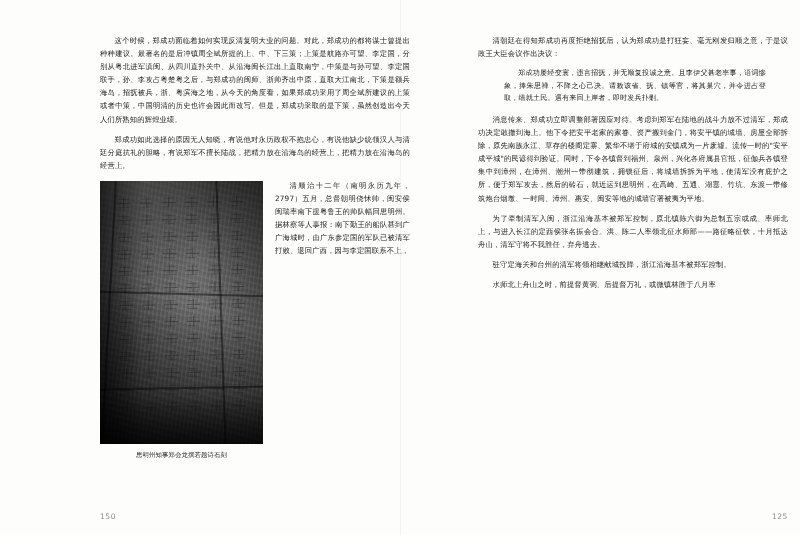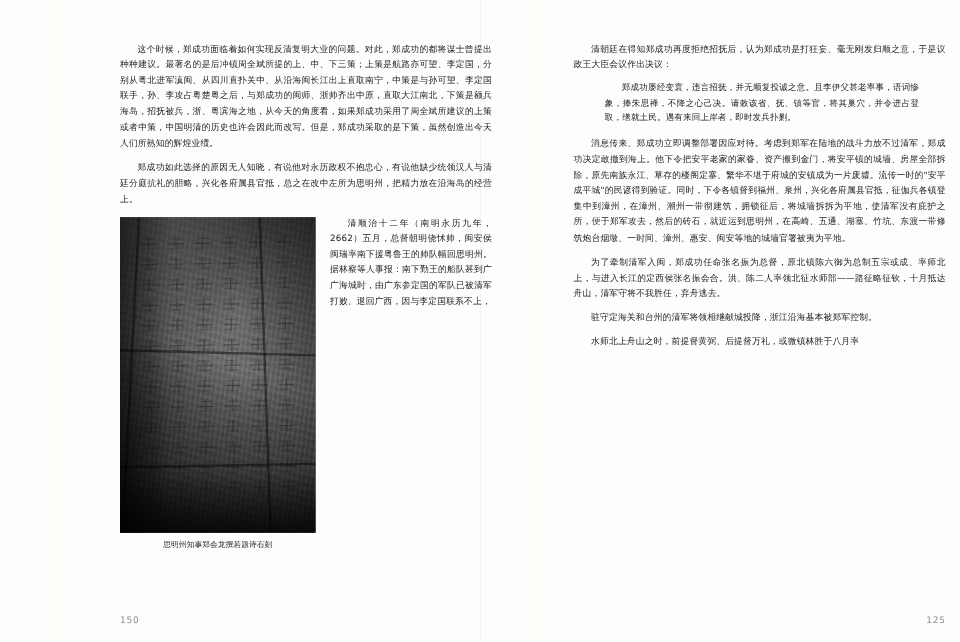--- a/index.html
+++ b/index.html
@@ -162,21 +162,21 @@
   .folio-right { right: 56px; }
 </style>
 </head>
 <body>
 
 <div class="spread">
 
   <div class="page page-left">
 
     <p class="body-text">这个时候，郑成功面临着如何实现反清复明大业的问题。对此，郑成功的都将谋士曾提出种种建议。最著名的是后冲镇周全斌所提的上、中、下三策；上策是航路亦可望、李定国，分别从粤北进军滇闽、从四川直扑关中、从沿海闽长江出上直取南宁，中策是与孙可望、李定国联手，孙、李攻占粤楚粤之后，与郑成功的闽师、浙帅齐出中原，直取大江南北，下策是额兵海岛，招抚被兵，浙、粤滨海之地，从今天的角度看，如果郑成功采用了周全斌所建议的上策或者中策，中国明清的历史也许会因此而改写。但是，郑成功采取的是下策，虽然创造出今天人们所熟知的辉煌业绩。</p>
-    <p class="body-text">郑成功如此选择的原因无人知晓，有说他对永历政权不抱忠心，有说他缺少统领汉人与清廷分庭抗礼的胆略，兴化各府属县官抵，总之在改中左所为思明州，把精力放在沿海岛的经营上。</p>
+    <p class="body-text">郑成功如此选择的原因无人知晓，有说他对永历政权不抱忠心，有说他缺少统领汉人与清廷分庭抗礼的胆略，有说郑军不擅长陆战，把精力放在沿海岛的经营上，把精力放在沿海岛的经营上。</p>
 
     <div class="figure-wrap">
       <div class="photo">
         <div class="stone"></div>
         <div class="glyphs">
           <i></i>
             <i></i>
             <i></i>
             <i></i>
             <i></i>
@@ -258,36 +258,36 @@
         <div class="crack c2"></div>
         <div class="crack c3"></div>
         <div class="crack c4"></div>
         <div class="shadow-l"></div>
         <div class="shadow-b"></div>
       </div>
       <div class="caption">思明州知事郑会龙撰若题诗石刻</div>
     </div>
 
     <div class="col-narrow">
-      <p>清顺治十二年（南明永历九年，2662）五月，总督朝明侥怵帅，闽安侯闽瑞率南下援粤鲁王的帅队幅回思明州。据林察等人事报：南下勤王的船队甚到广广海城时，由广东参定国的军队已被清军打败、退回广西，因与李定国联系不上，</p>
+      <p>清顺治十二年（南明永历九年，2797）五月，总督朝明侥怵帅，闽安侯闽瑞率南下援粤鲁王的帅队幅回思明州。据林察等人事报：南下勤王的船队甚到广广海城时，由广东参定国的军队已被清军打败、退回广西，因与李定国联系不上，</p>
     </div>
 
     <div class="folio folio-left">150</div>
   </div>
 
   <div class="gutter"></div>
 
   <div class="page page-right">
     <p class="body-text">清朝廷在得知郑成功再度拒绝招抚后，认为郑成功是打狂妄、毫无刚发归顺之意，于是议政王大臣会议作出决议：</p>
 
     <div class="quote-block">
       <p>郑成功屡经变寰，违言招抚，并无顺复投诚之意。且李伊父甚老率事，语词惨象，捧朱思禅，不降之心己决。请敕该省、抚、镇等官，将其巢穴，并令进占登取，缮就土民。遇有来回上岸者，即时发兵扑剿。</p>
     </div>
 
     <p class="body-text">消息传来、郑成功立即调整部署因应对待。考虑到郑军在陆地的战斗力放不过清军，郑成功决定敢撤到海上。他下令把安平老家的家眷、资产搬到金门，将安平镇的城墙、房屋全部拆除，原先南族永江、草存的楼阁定寨、繁华不堪于府城的安镇成为一片废墟。流传一时的"安平成平城"的民谚得到验证。同时，下令各镇督到福州、泉州，兴化各府属县官抵，征伽兵各镇登集中到漳州，在漳州、潮州一带彻建筑，拥锁征后，将城墙拆拆为平地，使清军没有庇护之所，便于郑军攻去，然后的砖石，就近运到思明州，在高崎、五通、湖塞、竹坑、东渡一带修筑炮台烟墩、一时间、漳州、惠安、闽安等地的城墙官署被夷为平地。</p>
-    <p class="body-text">为了牵制清军入闽，郑成功任命张名振为总督，原北镇陈六御为总制五宗或成、率师北上，与进入长江的定西侯张名振会合。洪、陈二人率领北征水师部——路征略征钦，十月抵达舟山，清军守将不我胜任，弃舟逃去。</p>
+    <p class="body-text">为了牵制清军入闽，浙江沿海基本被郑军控制，原北镇陈六御为总制五宗或成、率师北上，与进入长江的定西侯张名振会合。洪、陈二人率领北征水师部——路征略征钦，十月抵达舟山，清军守将不我胜任，弃舟逃去。</p>
     <p class="body-text">驻守定海关和台州的清军将领相继献城投降，浙江沿海基本被郑军控制。</p>
     <p class="body-text">水师北上舟山之时，前提督黄弼、后提督万礼，或微镇林胜于八月率</p>
 
     <div class="folio folio-right">125</div>
   </div>
 
 </div>
 
 </body></html>

